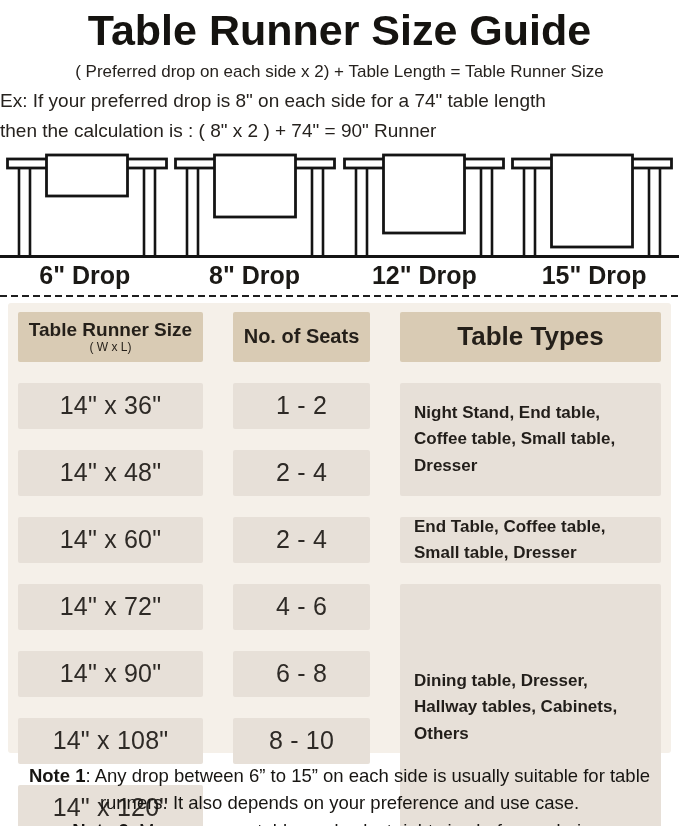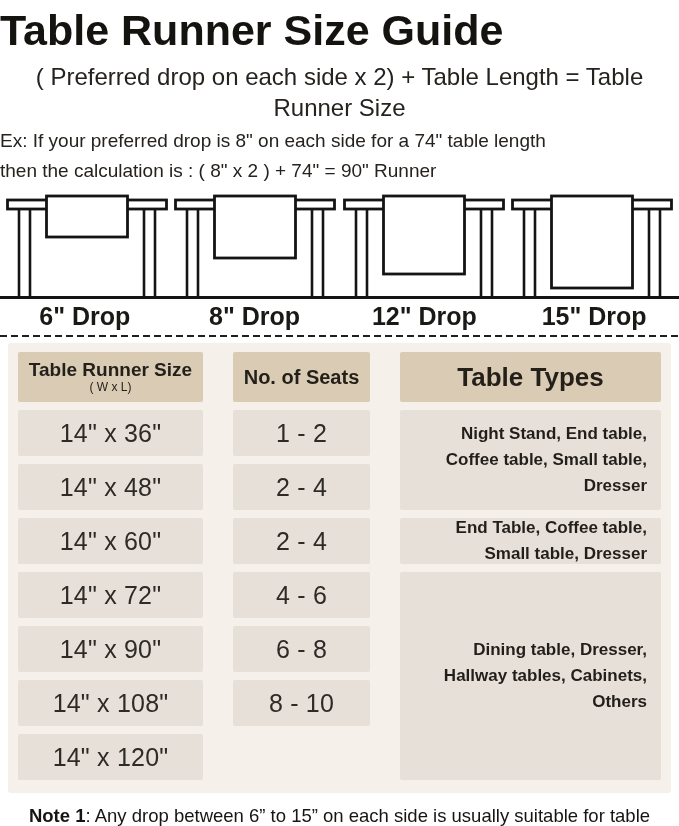--- a/index.html
+++ b/index.html
@@ -7,25 +7,25 @@
   body {
     width: 679px; height: 826px; overflow: hidden;
     background: #ffffff;
     font-family: "Liberation Sans", "DejaVu Sans", sans-serif;
     color: #1d1a17;
   }
   .page { width: 679px; height: 826px; }
 
   
   .title {
-    text-align: left; font-size: 43px; font-weight: 700;
+    text-align: center; font-size: 43px; font-weight: 700;
     margin: 4px 0 0; line-height: 1.25; color: #151310;
   }
   .formula {
-    text-align: center; font-size: 24px; margin: 3px 16px 0;
+    text-align: center; font-size: 17px; margin: 3px 16px 0;
     color: #26221e; line-height: 1.3;
   }
   .example-line {
     text-align: left; font-size: 19px; margin: 6px 0 0;
     color: #26221e; line-height: 1.25;
   }
 
   
   .diagrams {
     display: flex; justify-content: space-between;
@@ -43,40 +43,40 @@
     background: repeating-linear-gradient(90deg, #1e1e1e 0 7px, transparent 7px 11px);
   }
 
   
   .size-section {
     margin: 6px 8px 0; background: #f5f0e9; border-radius: 3px;
     padding: 9px 10px;
     display: grid;
     grid-template-columns: 185px 137px 1fr;
     grid-template-rows: 50px repeat(7, 46px);
-    gap: 8px 30px;
+    gap: 21px 30px;
     height: 450px;
   }
   .cell {
     border-radius: 2px; display: flex;
     align-items: center; justify-content: center;
   }
   .head { background: #d9cbb4; font-weight: 700; color: #241f19; }
   .head-col1 { flex-direction: column; line-height: 1.15; grid-column: 1; grid-row: 1; }
   .head-col1 .l1 { font-size: 19px; }
   .head-col1 .l2 { font-size: 12px; font-weight: 400; }
   .head-col2 { font-size: 20px; grid-column: 2; grid-row: 1; }
   .head-col3 { font-size: 26px; grid-column: 3; grid-row: 1; }
   .data {
     background: #e7e0d8; font-size: 25px; font-weight: 400;
     color: #2e2a26; letter-spacing: 0.2px;
   }
   .types {
     background: #e7e0d8; font-weight: 700; font-size: 17px;
-    line-height: 1.55; text-align: right; color: #221e1a;
+    line-height: 1.55; text-align: left; color: #221e1a;
     padding: 4px 14px;
   }
   .ta { grid-column: 3; grid-row: 2 / span 2; }
   .tb { grid-column: 3; grid-row: 4; }
   .tc { grid-column: 3; grid-row: 5 / span 4; }
 
   
   .notes {
     margin-top: 10px; text-align: center; font-size: 18.5px;
     line-height: 1.45; color: #171512; padding: 0 4px;

